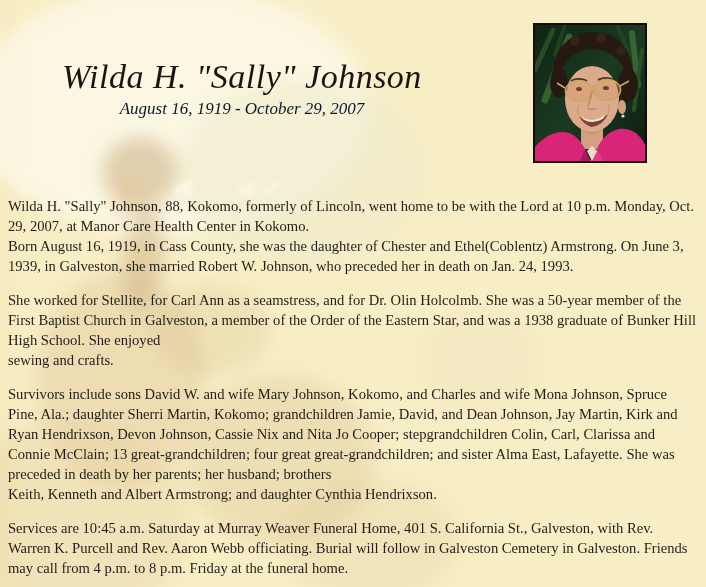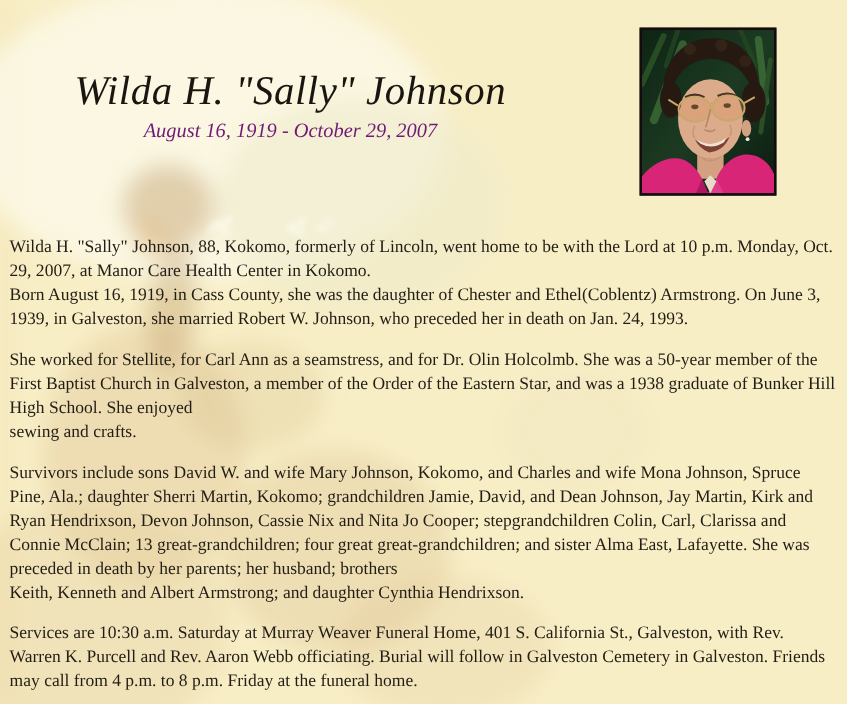--- a/index.html
+++ b/index.html
@@ -24,21 +24,21 @@
   .title-block {
     position: absolute; left: 0; top: 60px; width: 484px;
     text-align: center; color: #1A1510;
   }
   .page-title {
     margin: 0; font-style: italic; font-weight: 400;
     font-size: 34px; line-height: 34px; letter-spacing: 0.5px;
   }
   .life-dates {
     margin-top: 5px; font-style: italic; font-weight: 400;
-    font-size: 17px; line-height: 20px; color: #701a75;
+    font-size: 17px; line-height: 20px; color: #0f172a;
   }
 
   .photo-frame {
     position: absolute; left: 533px; top: 23px;
     width: 110px; height: 136px;
     border: 2px solid #150A0E;
     background: #12281A;
   }
   .photo-frame svg { display: block; }
 
@@ -159,17 +159,17 @@
       </svg>
     </div>
 
     <div class="body-text">
       <p>Wilda H. "Sally" Johnson, 88, Kokomo, formerly of Lincoln, went home to be with the Lord at 10 p.m. Monday, Oct. 29, 2007, at Manor Care Health Center in Kokomo.
 Born August 16, 1919, in Cass County, she was the daughter of Chester and Ethel(Coblentz) Armstrong. On June 3, 1939, in Galveston, she married Robert W. Johnson, who preceded her in death on Jan. 24, 1993.</p>
       <p>She worked for Stellite, for Carl Ann as a seamstress, and for Dr. Olin Holcolmb. She was a 50-year member of the First Baptist Church in Galveston, a member of the Order of the Eastern Star, and was a 1938 graduate of Bunker Hill High School. She enjoyed
 sewing and crafts.</p>
       <p>Survivors include sons David W. and wife Mary Johnson, Kokomo, and Charles and wife Mona Johnson, Spruce Pine, Ala.; daughter Sherri Martin, Kokomo; grandchildren Jamie, David, and Dean Johnson, Jay Martin, Kirk and Ryan Hendrixson, Devon Johnson, Cassie Nix and Nita Jo Cooper; stepgrandchildren Colin, Carl, Clarissa and Connie McClain; 13 great-grandchildren; four great great-grandchildren; and sister Alma East, Lafayette. She was preceded in death by her parents; her husband; brothers
 Keith, Kenneth and Albert Armstrong; and daughter Cynthia Hendrixson.</p>
-      <p>Services are 10:30 a.m. Saturday at Murray Weaver Funeral Home, 401 S. California St., Galveston, with Rev. Warren K. Purcell and Rev. Aaron Webb officiating. Burial will follow in Galveston Cemetery in Galveston. Friends may call from 4 p.m. to 8 p.m. Friday at the funeral home.</p>
+      <p>Services are 10:45 a.m. Saturday at Murray Weaver Funeral Home, 401 S. California St., Galveston, with Rev. Warren K. Purcell and Rev. Aaron Webb officiating. Burial will follow in Galveston Cemetery in Galveston. Friends may call from 4 p.m. to 8 p.m. Friday at the funeral home.</p>
     </div>
 
   </div>
 </div>
 
 </body></html>

